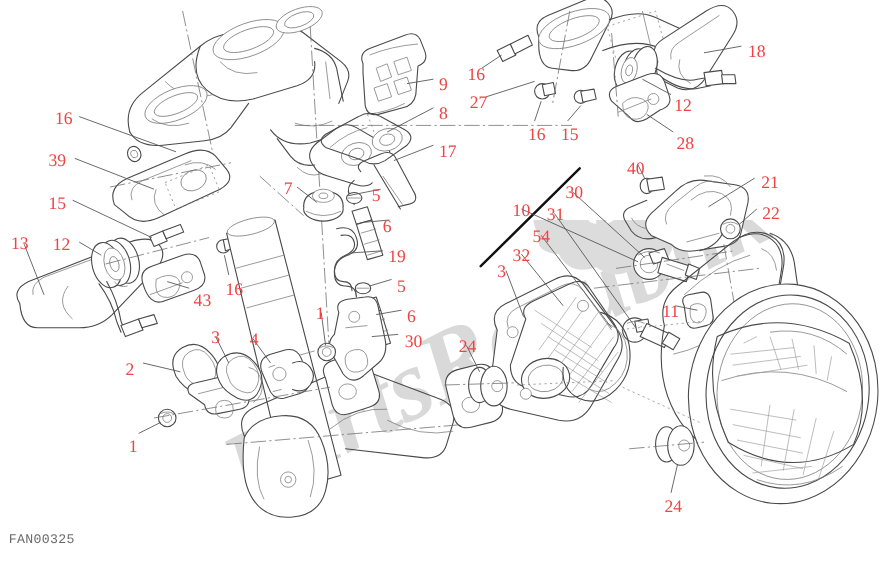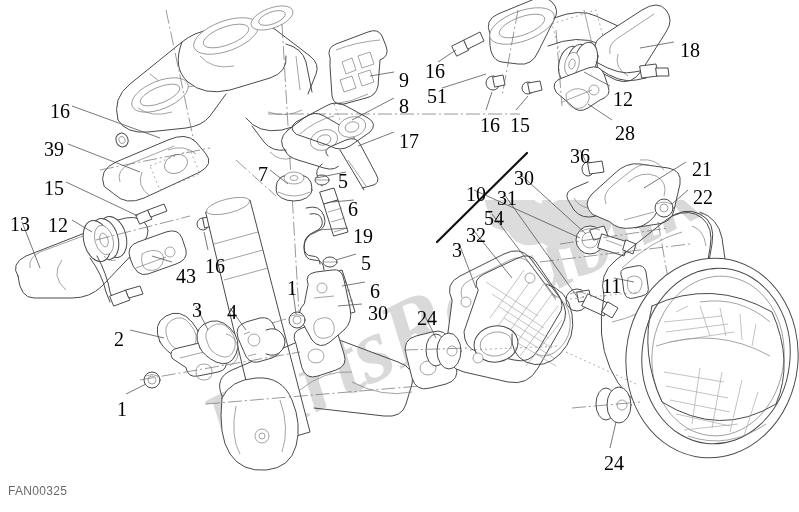--- a/index.html
+++ b/index.html
@@ -1,22 +1,22 @@
 <!DOCTYPE html>
 <html><head>
 <meta charset="utf-8">
 <style>
   html,body{margin:0;padding:0;background:#ffffff;}
   body{width:799px;height:512px;overflow:hidden;
        font-family:"Liberation Sans","DejaVu Sans",sans-serif;}
   #stage{position:relative;width:799px;height:512px;background:#fff;}
   #stage svg{position:absolute;left:0;top:0;}
   .cap{position:absolute;left:8px;top:484px;font-size:12px;color:#6b6b6b;
-       letter-spacing:.3px;font-family:Liberation Sans, sans-serif;}
-  .lbl{position:absolute;font-size:20px;color:#000000;line-height:1;
+       letter-spacing:.3px;font-family:Liberation Mono, monospace;}
+  .lbl{position:absolute;font-size:16px;color:#ef4444;line-height:1;
        font-family:"Liberation Serif","DejaVu Serif",serif;}
   .wm{position:absolute;pointer-events:none;user-select:none;
       color:#d7d7d7;font-weight:bold;font-style:italic;
       font-family:"Liberation Serif",serif;}
 </style>
 </head>
 <body>
 
 <div id="stage">
 
@@ -540,27 +540,27 @@
   <span class="lbl" style="left:399px;top:96px">8</span>
   <span class="lbl" style="left:399px;top:131px">17</span>
   <span class="lbl" style="left:338px;top:171px">5</span>
   <span class="lbl" style="left:348px;top:199px">6</span>
   <span class="lbl" style="left:353px;top:226px">19</span>
   <span class="lbl" style="left:361px;top:253px">5</span>
   <span class="lbl" style="left:370px;top:281px">6</span>
   <span class="lbl" style="left:287px;top:278px">1</span>
   <span class="lbl" style="left:368px;top:303px">30</span>
   <span class="lbl" style="left:425px;top:61px">16</span>
-  <span class="lbl" style="left:427px;top:86px">51</span>
+  <span class="lbl" style="left:427px;top:86px">27</span>
   <span class="lbl" style="left:480px;top:115px">16</span>
   <span class="lbl" style="left:510px;top:115px">15</span>
   <span class="lbl" style="left:680px;top:40px">18</span>
   <span class="lbl" style="left:613px;top:89px">12</span>
   <span class="lbl" style="left:615px;top:123px">28</span>
-  <span class="lbl" style="left:570px;top:146px">36</span>
+  <span class="lbl" style="left:570px;top:146px">40</span>
   <span class="lbl" style="left:692px;top:159px">21</span>
   <span class="lbl" style="left:693px;top:187px">22</span>
   <span class="lbl" style="left:466px;top:184px">10</span>
   <span class="lbl" style="left:497px;top:188px">31</span>
   <span class="lbl" style="left:514px;top:168px">30</span>
   <span class="lbl" style="left:484px;top:208px">54</span>
   <span class="lbl" style="left:466px;top:225px">32</span>
   <span class="lbl" style="left:452px;top:240px">3</span>
   <span class="lbl" style="left:602px;top:276px">11</span>
   <span class="lbl" style="left:417px;top:308px">24</span>

